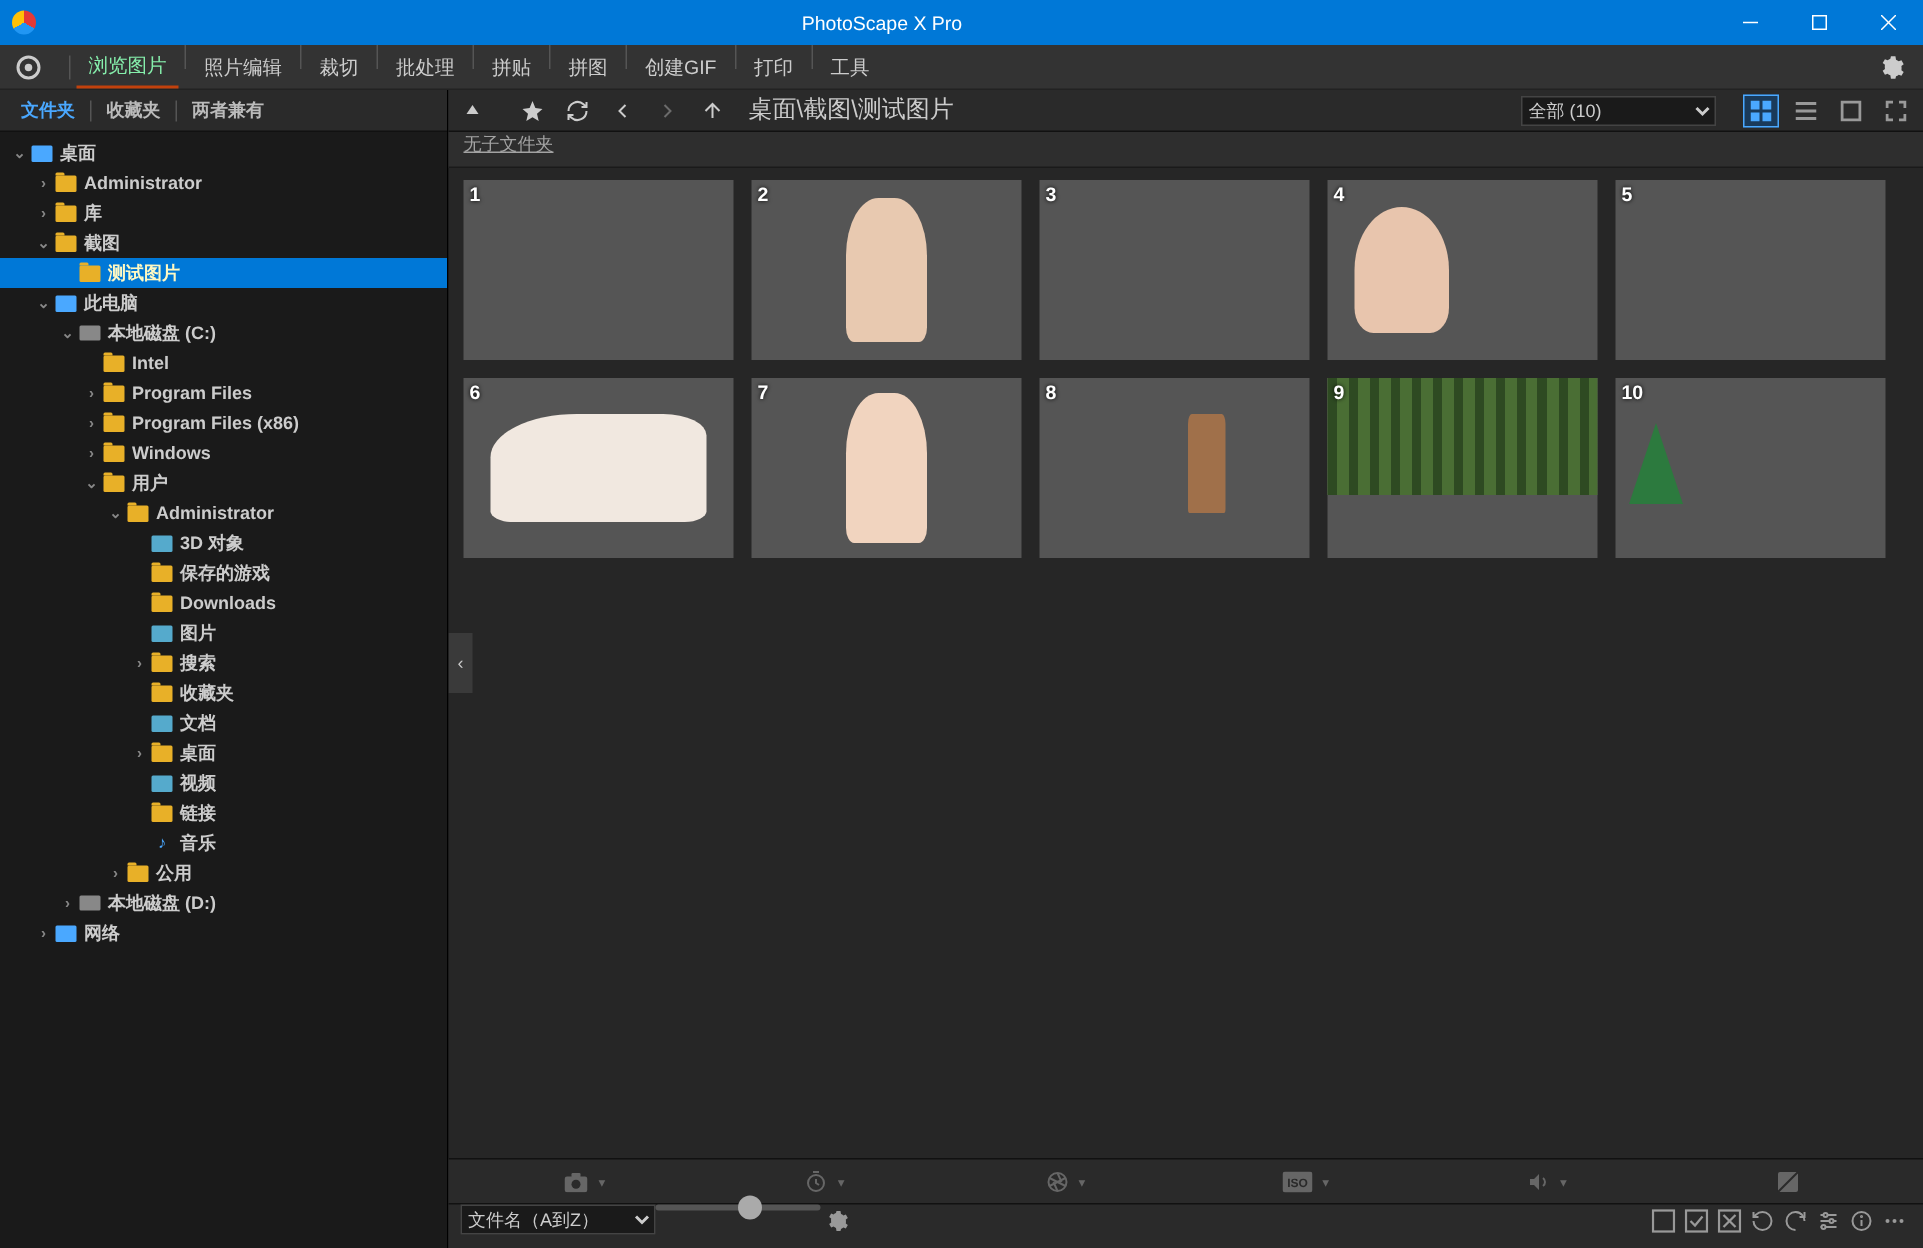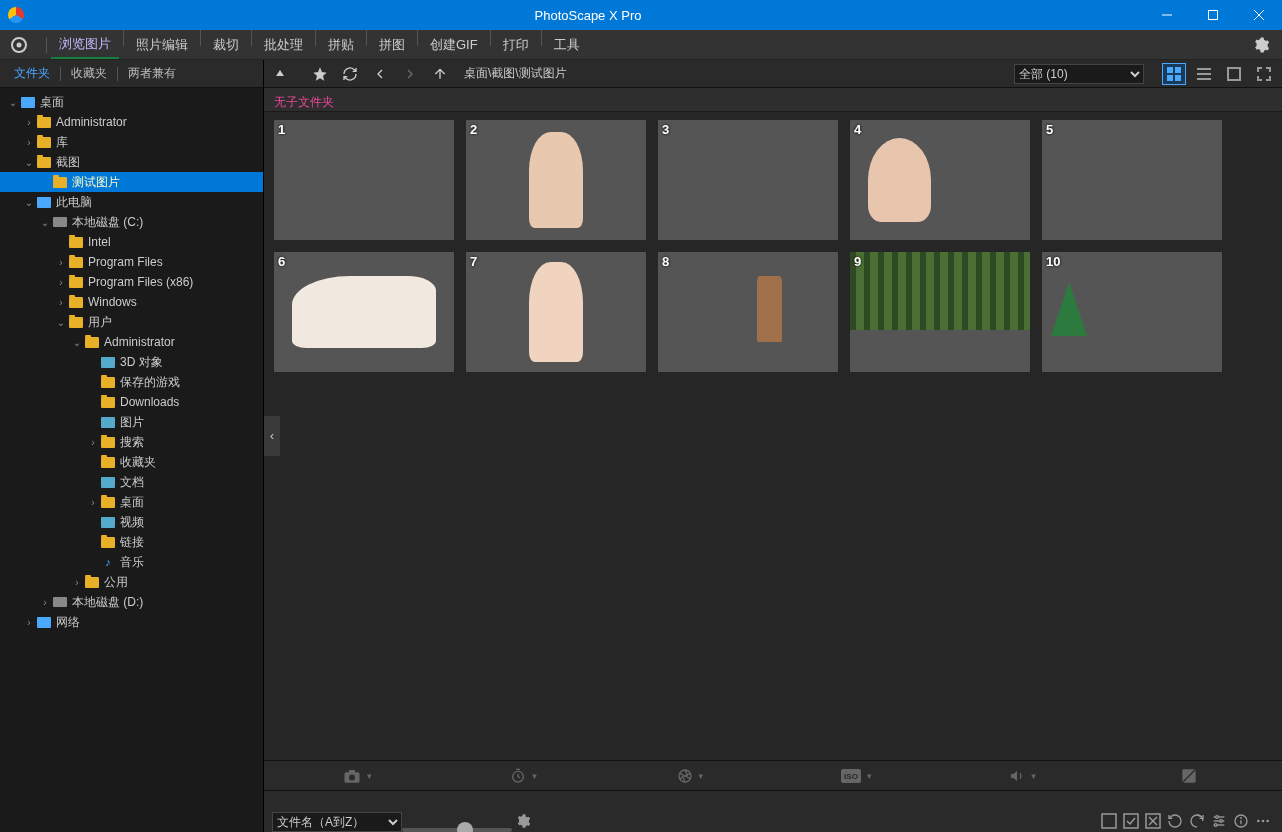--- a/index.html
+++ b/index.html
@@ -9,30 +9,30 @@
 .titlebar { height: 30px; background: #0078d7; display: flex; align-items: center; padding-left: 8px; color: #fff; text-align: center; }
 .titlebar .logo { width: 16px; height: 16px; border-radius: 50%; background: conic-gradient(#e53935 0 120deg, #2196f3 120deg 240deg, #ffc107 240deg 360deg); margin-right: 8px; }
 .titlebar .title { flex: 1; font-size: 13px; }
 .titlebar .win-btns { display: flex; height: 100%; }
 .titlebar .win-btn { width: 46px; display: flex; align-items: center; justify-content: center; cursor: pointer; }
 
 
 .mainmenu { height: 30px; background: #333; display: flex; align-items: center; padding: 0 8px; border-bottom: 1px solid #222; }
 .mainmenu .app-icon { width: 22px; height: 22px; margin-right: 12px; display:flex; align-items:center; justify-content:center;}
 .mainmenu .menu-item { padding: 0 8px; height: 100%; display: flex; align-items: center; cursor: pointer; color: #ccc; font-size: 13px; }
-.mainmenu .menu-item.active { color: #c4b5fd; border-bottom: 2px solid #15803d; }
+.mainmenu .menu-item.active { color: #86efac; border-bottom: 2px solid #c2410c; }
 .mainmenu .sep { width: 1px; height: 16px; background: #555; margin: 0 4px; }
 .mainmenu .spacer { flex: 1; }
 .mainmenu .gear { cursor: pointer; padding: 0 4px; }
 
 
 .body { display: flex; height: calc(832px - 60px); }
 
 
-.sidebar { width: 264px; background: #1a1a1a; display: flex; flex-direction: column; border-right: 1px solid #000; }
+.sidebar { width: 299px; background: #1a1a1a; display: flex; flex-direction: column; border-right: 1px solid #000; font-weight: bold; }
 .sidebar-tabs { height: 28px; background: #2a2a2a; display: flex; align-items: center; padding: 0 4px; border-bottom: 1px solid #111; }
 .sidebar-tabs .tab { padding: 0 10px; height: 100%; display: flex; align-items: center; cursor: pointer; color: #bbb; font-size: 12px; }
 .sidebar-tabs .tab.active { color: #4aa8ff; }
 .sidebar-tabs .sep { width: 1px; height: 14px; background: #555; }
 
 .tree { flex: 1; overflow-y: auto; padding: 4px 0; font-family: "SimSun", monospace; font-size: 12px; }
 .tree-item { display: flex; align-items: center; height: 20px; cursor: pointer; white-space: nowrap; }
 .tree-item.selected { background: #0078d7; color: #fef9c3; }
 .tree-item .arrow { width: 14px; text-align: center; color: #888; font-size: 10px; }
 .tree-item .icon { width: 16px; height: 14px; margin-right: 4px; display:flex; align-items:center; justify-content:center; }
@@ -43,45 +43,45 @@
 .pc-ico { width: 14px; height: 11px; background: #4aa8ff; border-radius: 1px; }
 .img-ico { width: 14px; height: 11px; background: #5ac; border-radius: 1px; }
 .music-ico { color: #4aa8ff; font-size: 11px; }
 
 
 .main { flex: 1; display: flex; flex-direction: column; background: #262626; position: relative; }
 
 
 .toolbar { height: 28px; background: #2a2a2a; display: flex; align-items: center; padding: 0 6px; gap: 6px; border-bottom: 1px solid #111; }
 .toolbar .tb-btn { cursor: pointer; padding: 2px 4px; display:flex; align-items:center; color:#ccc; }
-.toolbar .breadcrumb { color: #ccc; font-size: 12px; margin-left: 6px; }
+.toolbar .breadcrumb { color: #ccc; font-size: 16px; margin-left: 6px; }
 .toolbar .spacer { flex: 1; }
 .toolbar select { background: #1a1a1a; color: #ccc; border: 1px solid #444; height: 20px; width: 130px; font-size: 12px; }
 .toolbar .view-btn { width: 24px; height: 22px; display:flex; align-items:center; justify-content:center; cursor:pointer; border:1px solid transparent; }
 .toolbar .view-btn.active { border-color: #4aa8ff; color:#4aa8ff; background:#1a3a5a; }
 
 
-.subbar { height: 24px; background: #2e2e2e; color: #ec4899; padding: 0 10px; display: flex; align-items: flex-end; font-size: 12px; border-bottom: 1px solid #1a1a1a; }
+.subbar { height: 24px; background: #2e2e2e; color: #a3a3a3; padding: 0 10px; display: flex; align-items: flex-start; font-size: 12px; border-bottom: 1px solid #1a1a1a; text-decoration: underline; }
 
 
 .gridwrap { flex: 1; overflow-y: auto; position: relative; }
 .grid { display: flex; flex-wrap: wrap; gap: 12px; padding: 8px 10px; align-content: flex-start; }
 .thumb { width: 180px; position: relative; }
 .thumb .img { width: 180px; height: 120px; background: #555; display:block; }
 .thumb .num { position: absolute; top: 2px; left: 4px; color: #fff; font-weight: bold; font-size: 13px; text-shadow: 0 0 3px #000; }
 
 
 .collapse-handle { position: absolute; left: 0; top: 50%; transform: translateY(-50%); width: 16px; height: 40px; background: #3a3a3a; display:flex; align-items:center; justify-content:center; cursor:pointer; color:#ccc; font-size:12px; }
 
 
 .botbar1 { height: 30px; background: #2a2a2a; border-top: 1px solid #111; display: flex; align-items: center; padding: 0 10px; }
 .botbar1 .tool { flex:1; display:flex; align-items:center; justify-content:center; color:#666; cursor:pointer; height:100%; gap:4px; }
 .botbar1 .chev { font-size:9px; margin-left:2px; }
 
-.botbar2 { height: 42px; background: #2a2a2a; border-top: 1px solid #111; display: flex; align-items: flex-end; padding: 0 8px; }
+.botbar2 { height: 30px; background: #2a2a2a; border-top: 1px solid #111; display: flex; align-items: flex-start; padding: 0 8px; }
 .botbar2 select { background: #1a1a1a; color: #ccc; border: 1px solid #444; height: 20px; width: 130px; font-size: 12px; }
 .slider { width: 110px; height: 4px; background: #555; position: relative; border-radius: 2px; }
 .slider .knob { position: absolute; top: -6px; left: 50%; width: 16px; height: 16px; background: #aaa; border-radius: 50%; }
 .botbar2 .spacer { flex: 1; }
 .botbar2 .ic { width: 22px; height: 22px; display:flex; align-items:center; justify-content:center; cursor:pointer; color:#999; }
 
 svg { display:block; }
 
 
 .ph-portrait1 { background: radial-gradient(circle at 50% 45%, #f4d9c8 0 25%, #d9a888 25% 40%, #3a3028 40% 100%); }

